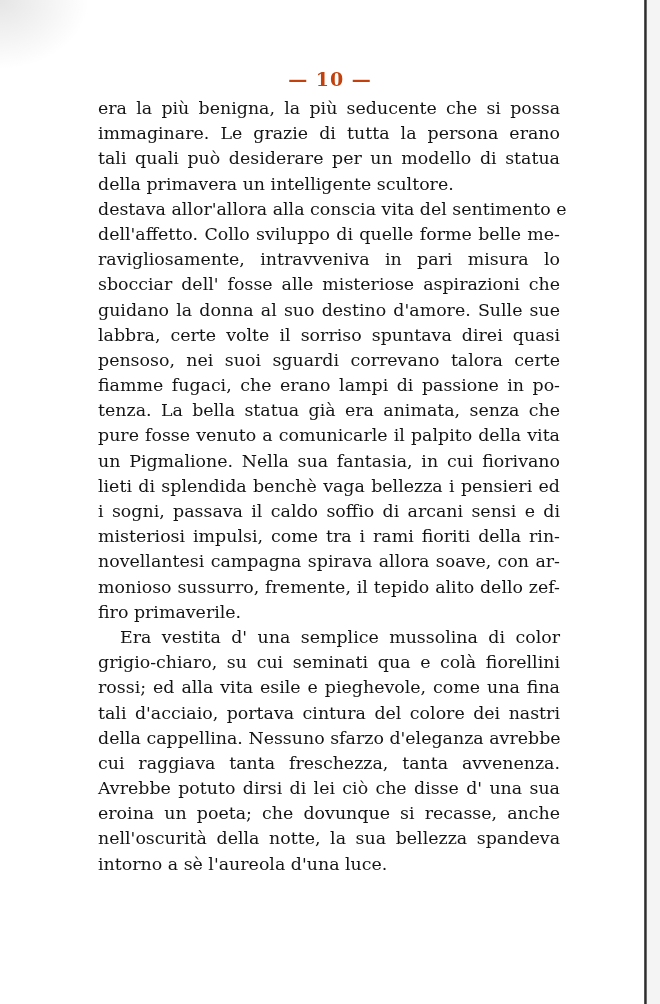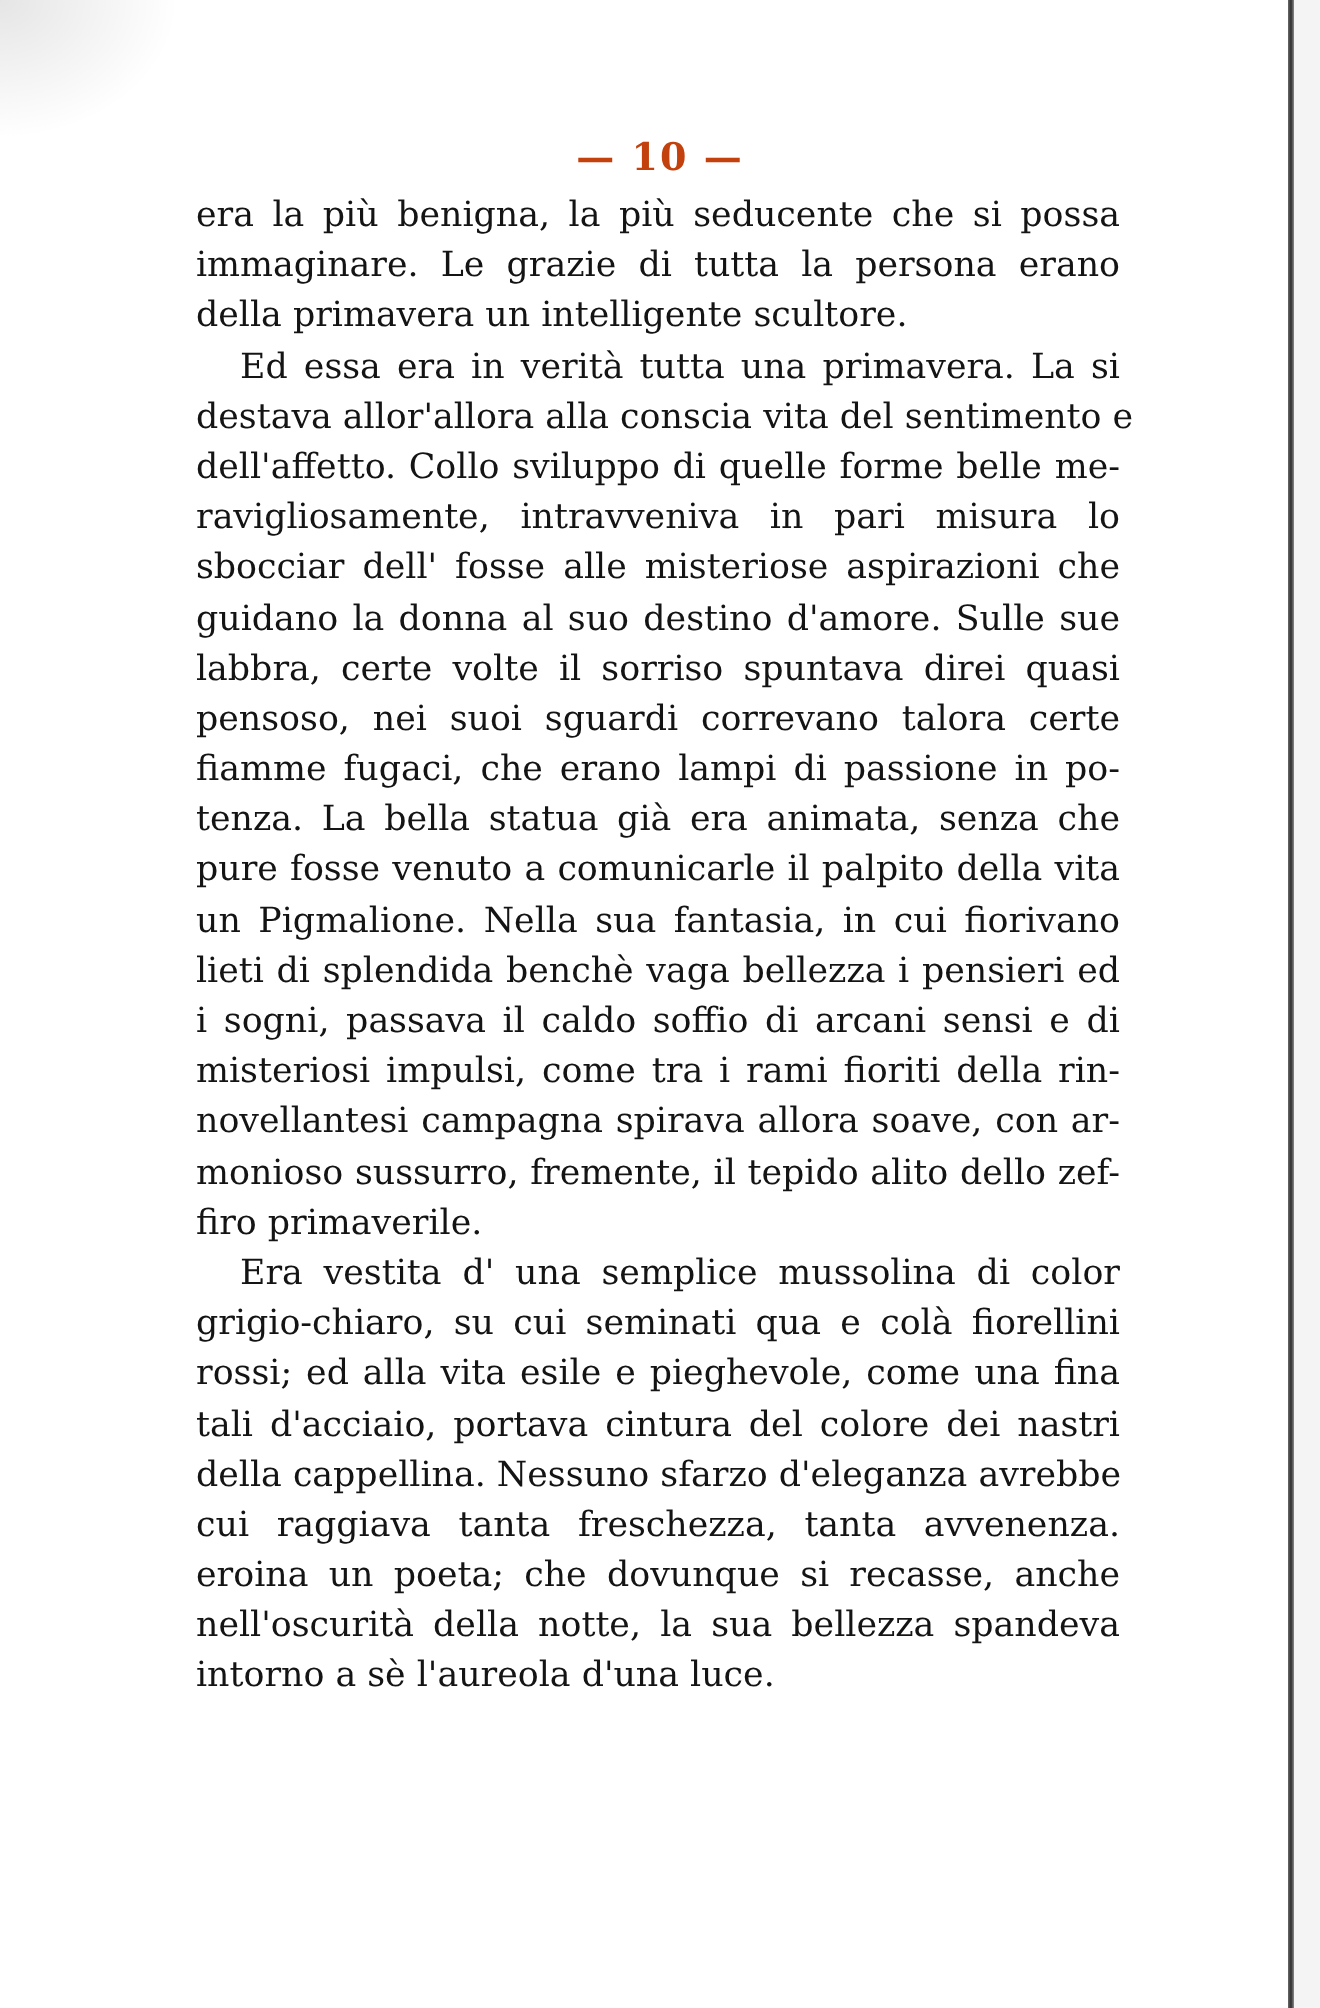--- a/index.html
+++ b/index.html
@@ -77,24 +77,24 @@
 <div class="scan-shade"></div>
 <div class="page-edge-right"></div>
 <div class="page-edge"></div>
 
 <div class="page-number">— 10 —</div>
 
 <div class="text-block" id="text-block">
     <div>
       <span class="line">era la più benigna, la più seducente che si possa</span>
       <span class="line">immaginare. Le grazie di tutta la persona erano</span>
+      <span class="line">tali quali può desiderare per un modello di statua</span>
       <span class="line last">della primavera un intelligente scultore.</span>
     </div>
     <div>
-      <span class="line indent">Ed essa era in verità tutta una primavera. La si</span>
       <span class="line">destava allor'allora alla conscia vita del sentimento e</span>
       <span class="line">dell'affetto. Collo sviluppo di quelle forme belle me-</span>
       <span class="line">ravigliosamente, intravveniva in pari misura lo</span>
       <span class="line">sbocciar dell' fosse alle misteriose aspirazioni che</span>
       <span class="line">guidano la donna al suo destino d'amore. Sulle sue</span>
       <span class="line">labbra, certe volte il sorriso spuntava direi quasi</span>
       <span class="line">pensoso, nei suoi sguardi correvano talora certe</span>
       <span class="line">fiamme fugaci, che erano lampi di passione in po-</span>
       <span class="line">tenza. La bella statua già era animata, senza che</span>
       <span class="line">pure fosse venuto a comunicarle il palpito della vita</span>
@@ -106,17 +106,18 @@
       <span class="line">monioso sussurro, fremente, il tepido alito dello zef-</span>
       <span class="line last">firo primaverile.</span>
     </div>
     <div>
       <span class="line indent">Era vestita d' una semplice mussolina di color</span>
       <span class="line">grigio-chiaro, su cui seminati qua e colà fiorellini</span>
       <span class="line">rossi; ed alla vita esile e pieghevole, come una fina</span>
       <span class="line">tali d'acciaio, portava cintura del colore dei nastri</span>
       <span class="line">della cappellina. Nessuno sfarzo d'eleganza avrebbe</span>
       <span class="line">cui raggiava tanta freschezza, tanta avvenenza.</span>
+      <span class="line">Avrebbe potuto dirsi di lei ciò che disse d' una sua</span>
       <span class="line">eroina un poeta; che dovunque si recasse, anche</span>
       <span class="line">nell'oscurità della notte, la sua bellezza spandeva</span>
       <span class="line last">intorno a sè l'aureola d'una luce.</span>
     </div>
   </div>
 
 </body></html>

